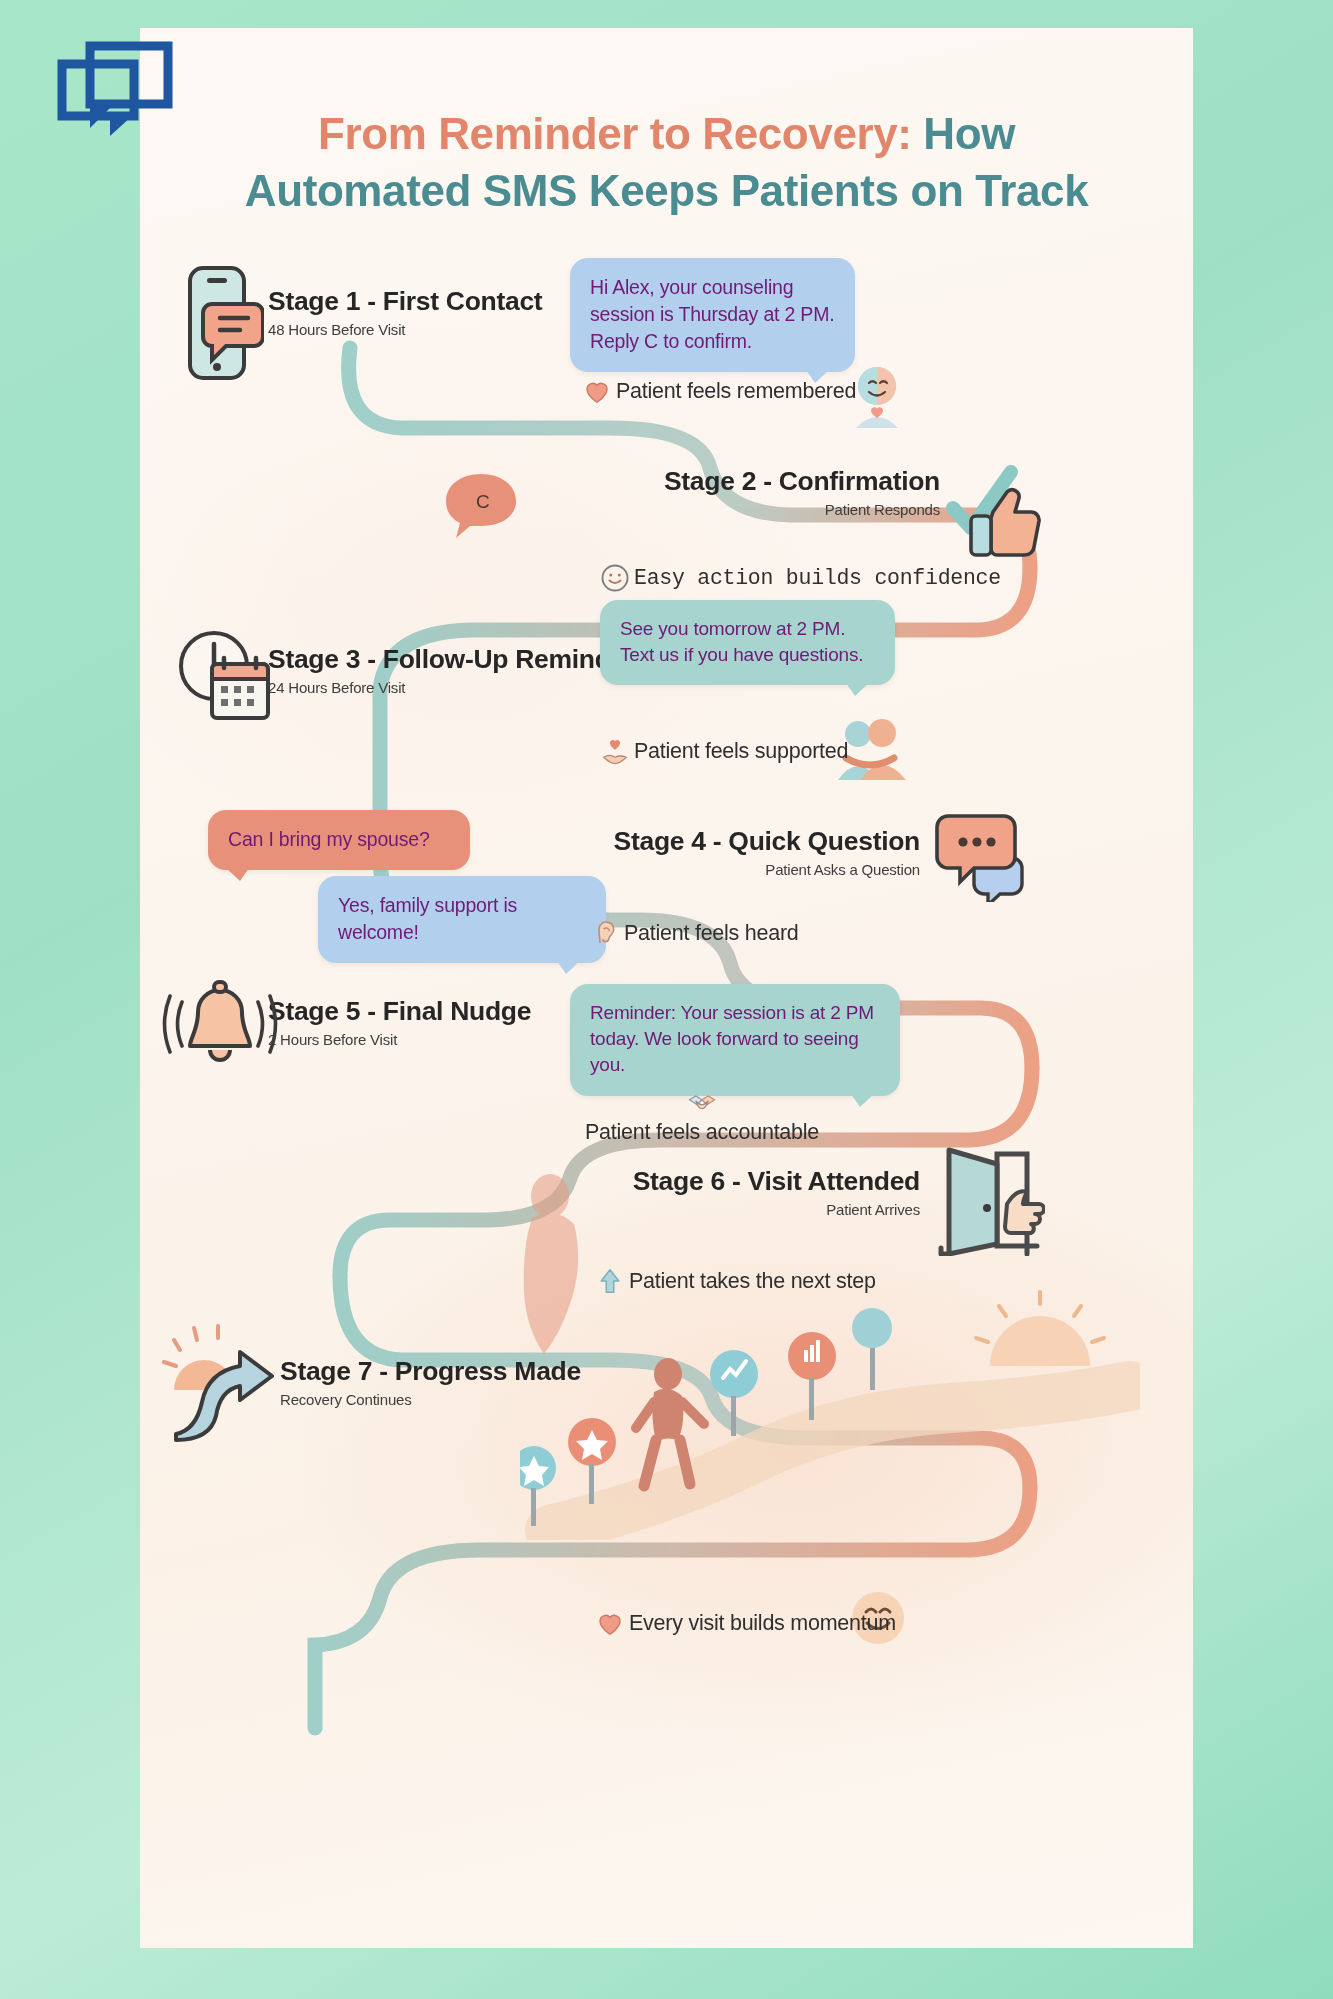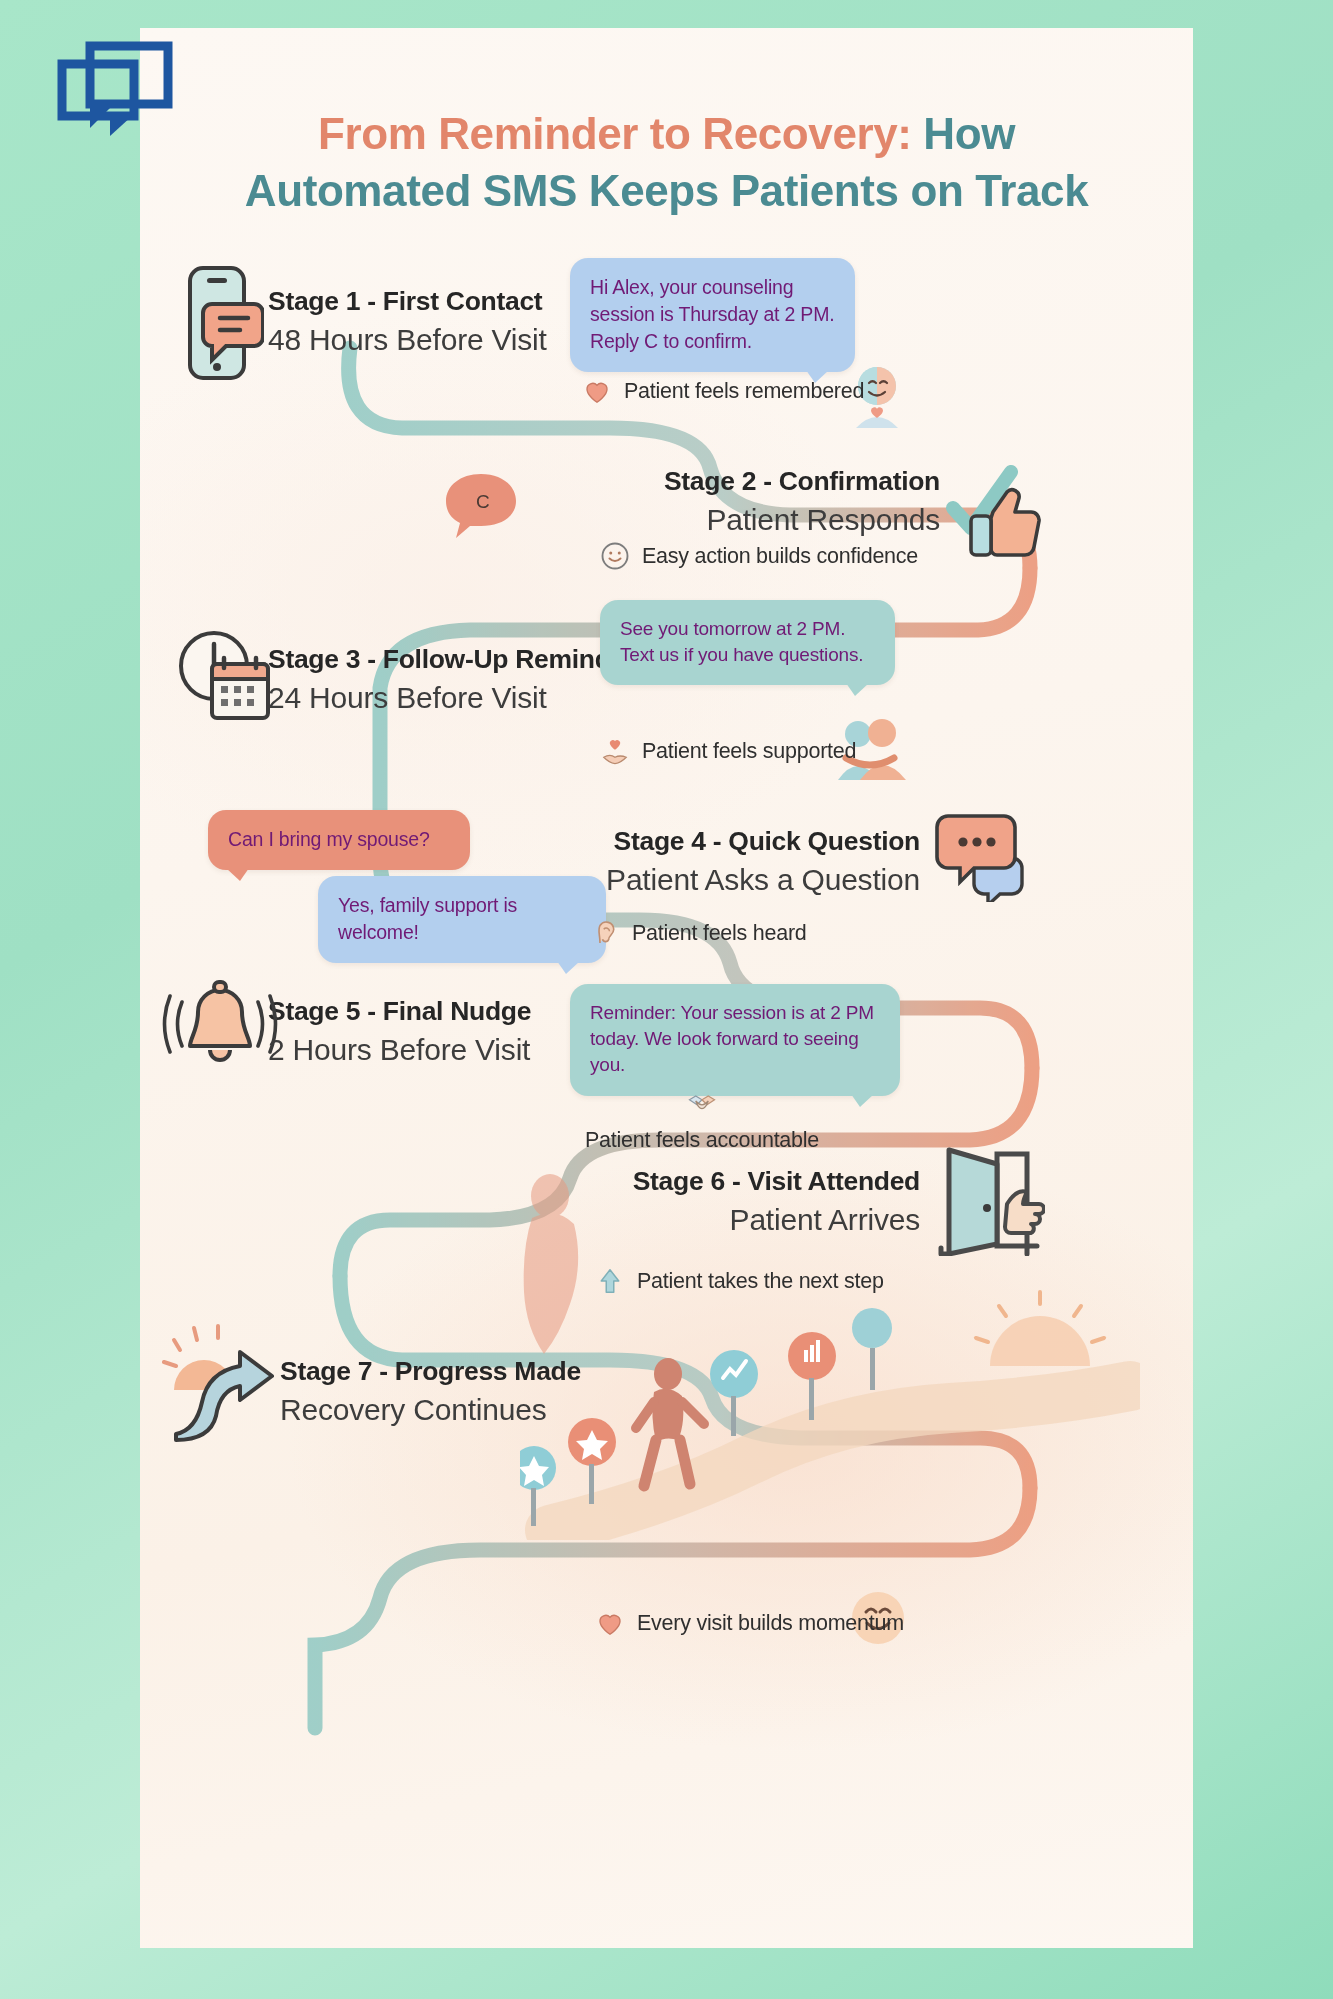--- a/index.html
+++ b/index.html
@@ -43,21 +43,21 @@
   .t-orange { color: #e2866b; }
   .t-teal   { color: #4b8b92; }
 
   
   .stage { position: absolute; z-index: 12; }
   .stage-title {
     font-size: 26.5px; font-weight: bold; color: #262626;
     letter-spacing: -0.3px; white-space: nowrap; line-height: 1.18;
   }
   .stage-sub {
-    font-size: 30px; color: #3d3d3d; letter-spacing: -0.2px;
+    font-size: 15px; color: #3d3d3d; letter-spacing: -0.2px;
     white-space: nowrap; line-height: 1.25; margin-top: 4px;
   }
   .align-right { text-align: right; }
 
   
   .bubble {
     position: absolute; z-index: 14;
     padding: 16px 20px 17px 20px;
     border-radius: 18px;
     font-size: 19.5px; line-height: 1.38; color: #701a75;
@@ -74,21 +74,21 @@
     border-left: 14px solid transparent; border-right: 9px solid transparent; }
   .tail-br { right: 26px; bottom: -11px;
     border-left: 9px solid transparent; border-right: 14px solid transparent; }
   .t-blue  { border-top: 13px solid #b3cfee; }
   .t-teal2 { border-top: 13px solid #a8d4d0; }
   .t-coral { border-top: 13px solid #e8917a; }
 
   
   .emotion {
     position: absolute; z-index: 16;
-    display: flex; align-items: center; gap: 12px;
+    display: flex; align-items: center; gap: 4px;
     font-size: 21.5px; color: #2f2f2f; letter-spacing: -0.25px;
     white-space: nowrap;
   }
   .emotion .emo-icon { width: 30px; height: 30px; display:block; flex:0 0 auto; }
 
   
   .deco { position: absolute; z-index: 13; }
 </style>
 </head>
 <body>
@@ -178,21 +178,21 @@
   </svg>
   <div class="stage align-right" style="left:300px; top:438px; width:500px;">
     <div class="stage-title">Stage 2 - Confirmation</div>
     <div class="stage-sub">Patient Responds</div>
   </div>
   <svg class="deco" style="left:805px; top:432px; width:100px; height:100px;" viewBox="0 0 100 100">
     <path d="M8 48 L26 68 L66 12" fill="none" stroke="#8dc9c4" stroke-width="14" stroke-linecap="round" stroke-linejoin="round"></path>
     <path d="M48 52 L62 32 a7 7 0 0 1 12 6 L70 52 h16 a8 8 0 0 1 8 9 l-5 26 a9 9 0 0 1 -9 8 H52 a6 6 0 0 1 -6 -6 V58 Z" fill="#f3b293" stroke="#3b3b3b" stroke-width="3.6" stroke-linejoin="round"></path>
     <rect x="26" y="56" width="20" height="39" rx="5" fill="#b8dde0" stroke="#3b3b3b" stroke-width="3.6"></rect>
   </svg>
-  <div class="emotion" style="left:460px; top:513px;">
+  <div class="emotion" style="left:460px; top:535px;font-family:Liberation Mono, monospace;">
     <svg class="emo-icon" viewBox="0 0 24 24">
       <circle cx="12" cy="12" r="10" fill="none" stroke="#7d7d7d" stroke-width="1.5"></circle>
       <circle cx="8.6" cy="9.6" r="1.2" fill="#b07a5f"></circle>
         <circle cx="15.4" cy="9.6" r="1.2" fill="#b07a5f"></circle>
       <path d="M7.6 14 q4.4 4 8.8 0" stroke="#b07a5f" stroke-width="1.6" fill="none" stroke-linecap="round"></path>
     </svg>
     <span>Easy action builds confidence</span>
   </div>
 
   <svg class="deco" style="left:32px; top:600px; width:104px; height:94px;" viewBox="0 0 104 94">

